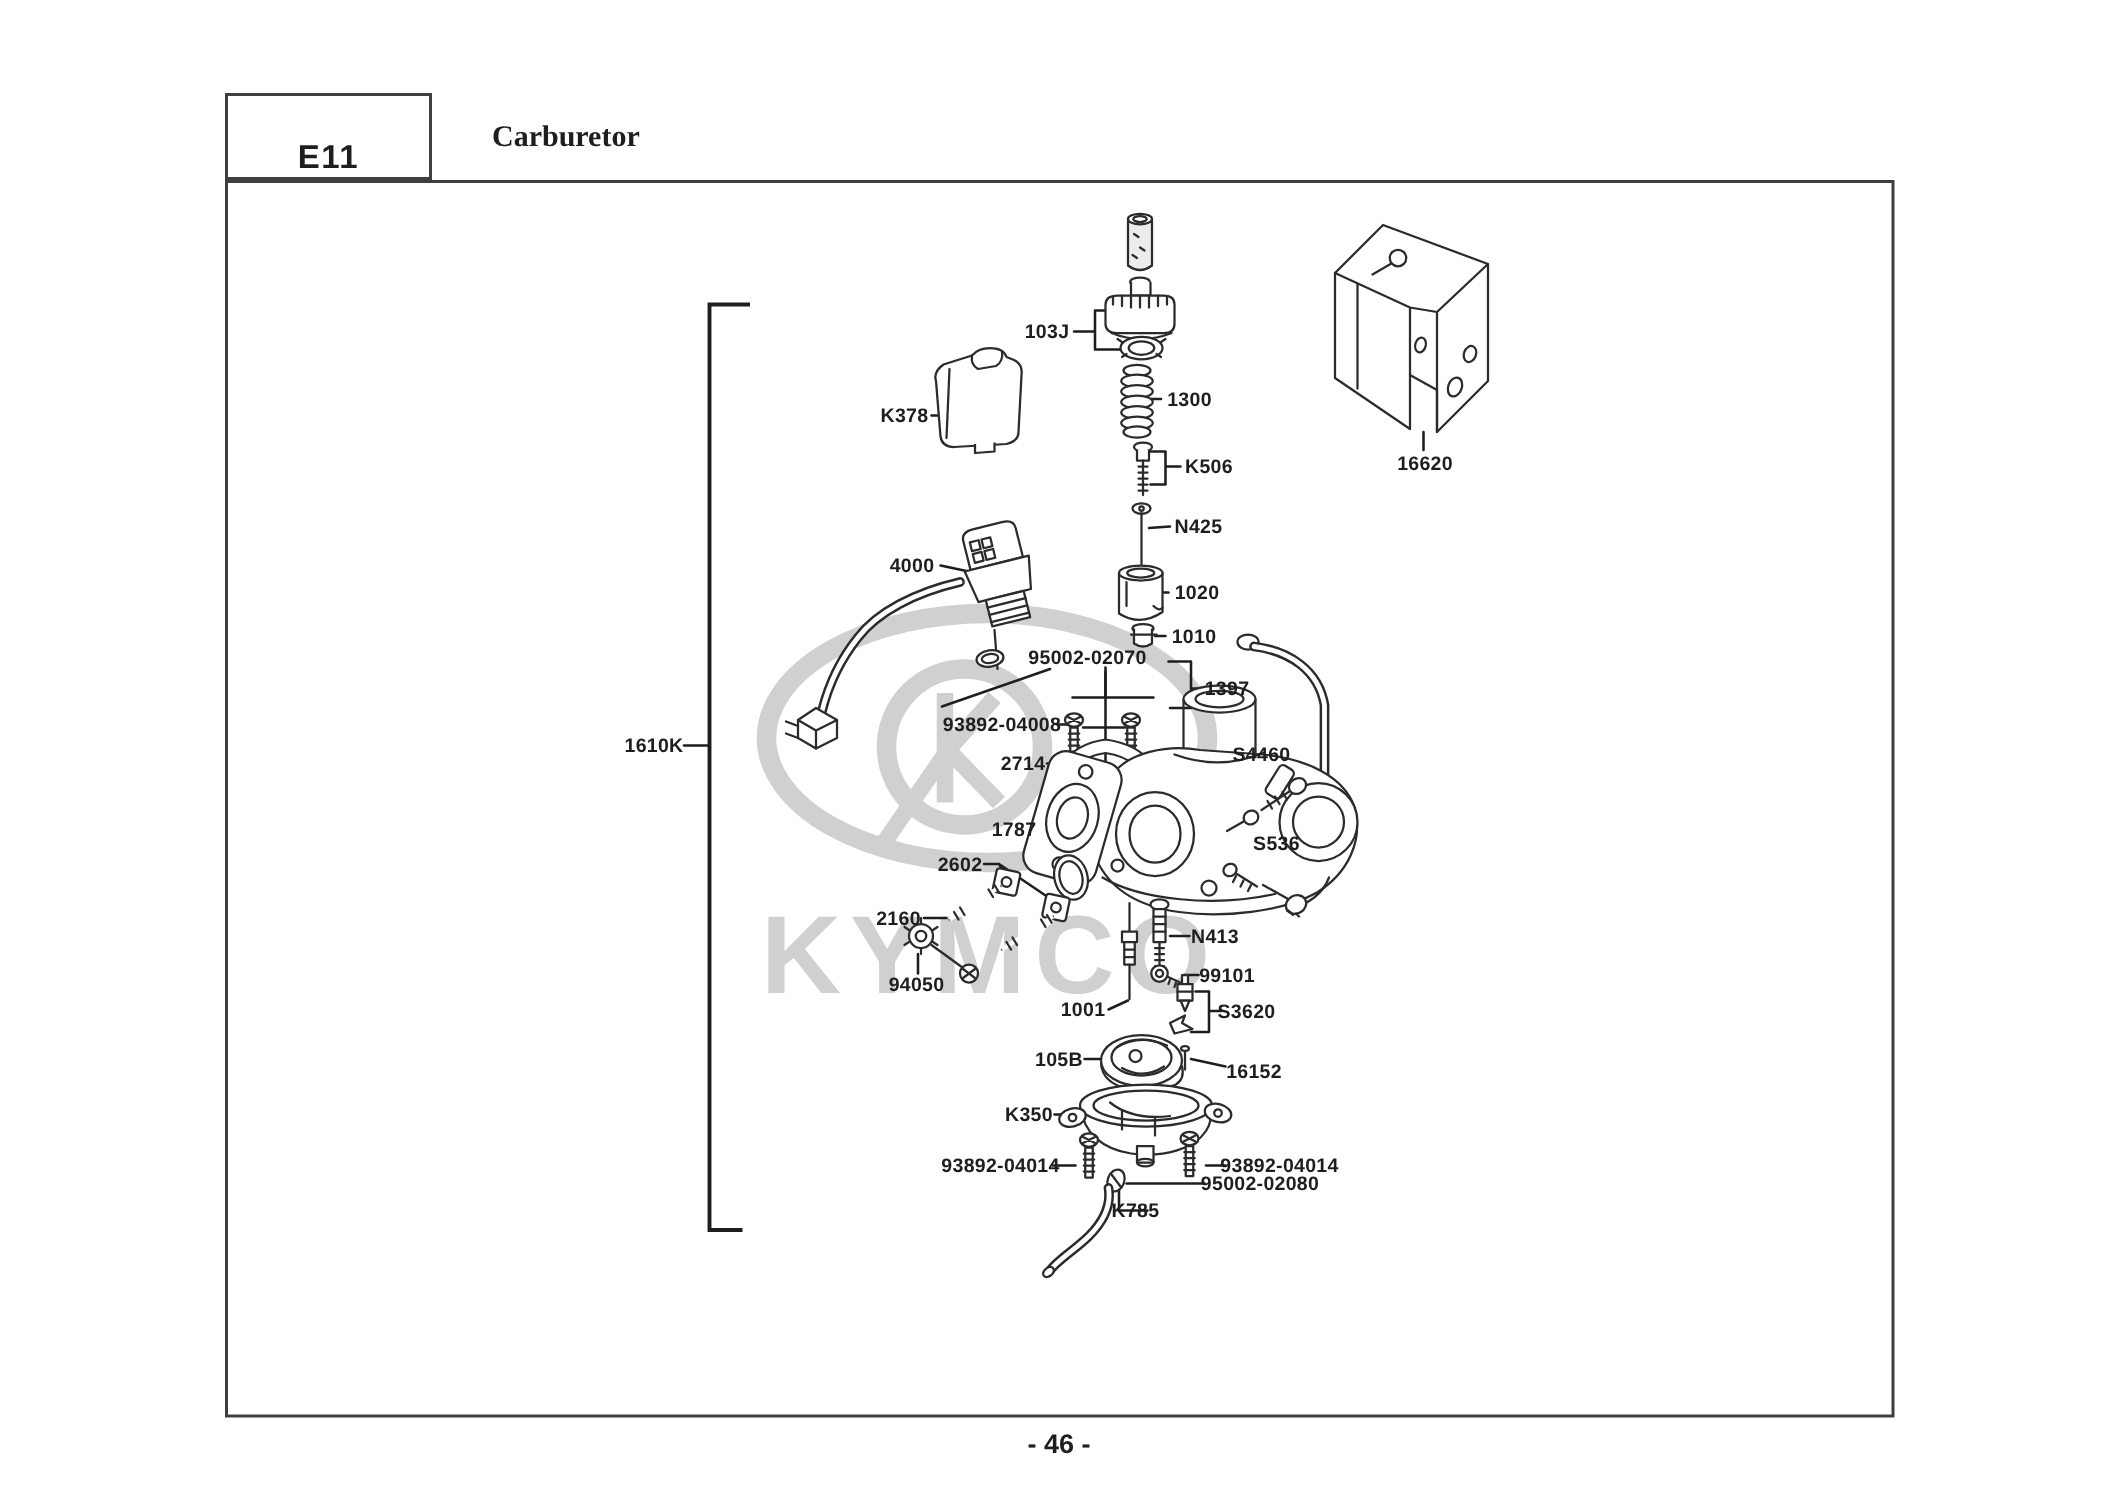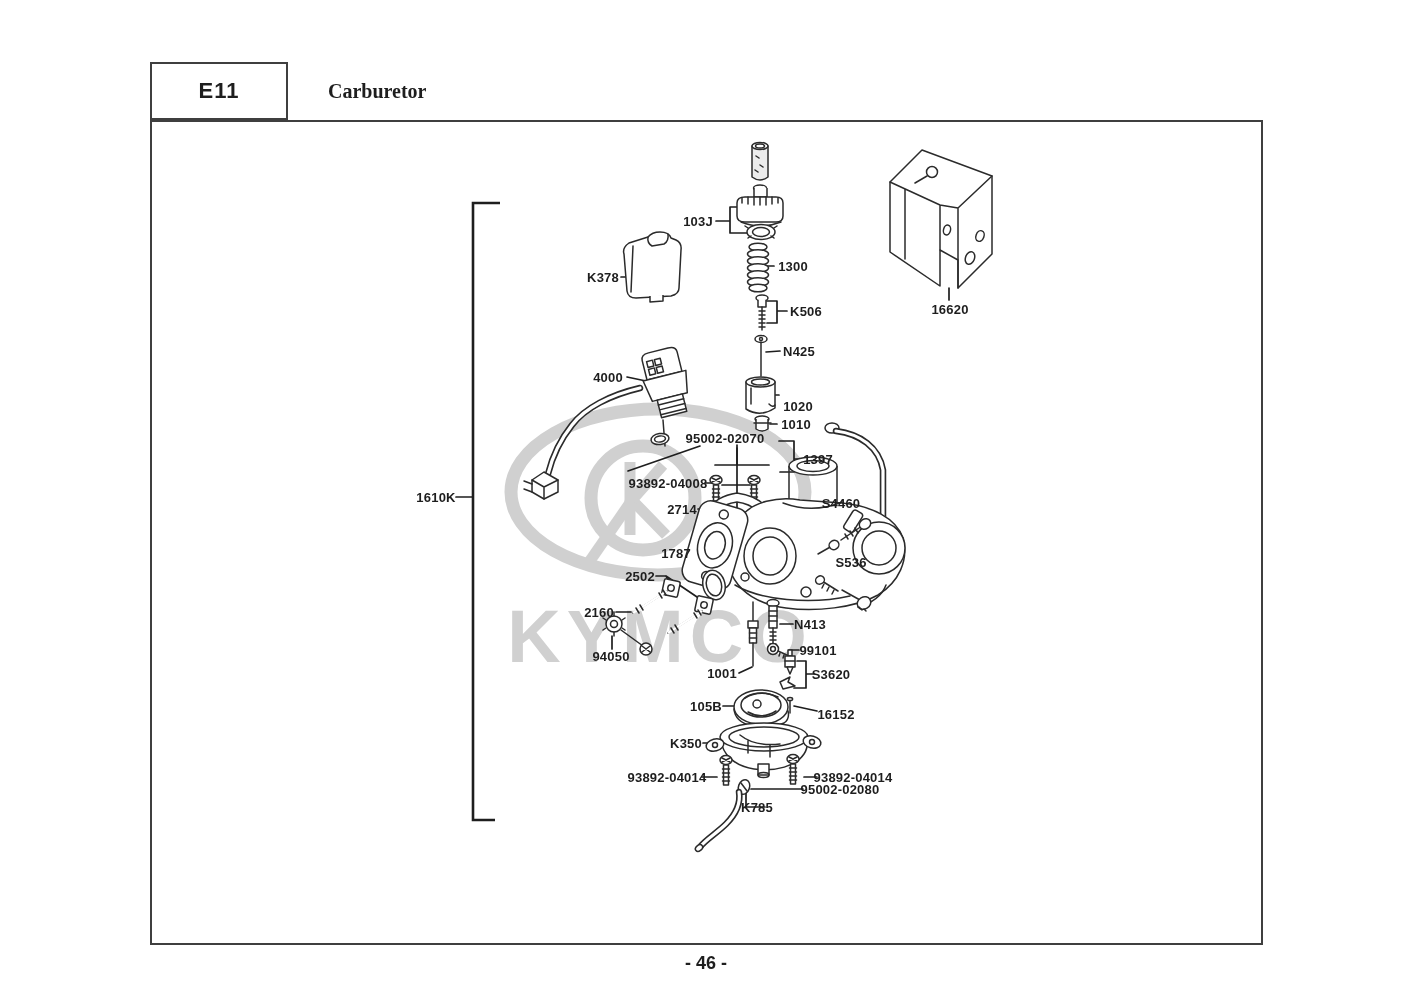--- a/index.html
+++ b/index.html
@@ -1,20 +1,20 @@
 <!DOCTYPE html>
 <html><head>
 <meta charset="utf-8">
 <style>
   html,body{margin:0;padding:0;background:#fff;}
   .page{position:relative;width:1415px;height:1000px;background:#fff;overflow:hidden;
         font-family:"Liberation Sans",sans-serif;color:#1e1e1e;}
   
   .code-box{position:absolute;left:150px;top:62px;width:138px;height:58px;
-            border:2px solid #3f3f3f;box-sizing:border-box;display:flex;align-items:center;justify-content:center;}
+            border:2px solid #3f3f3f;box-sizing:border-box;display:flex;align-items:flex-end;justify-content:center;}
   .code-box span{font-size:22px;font-weight:bold;letter-spacing:1px;}
   .main-frame{position:absolute;left:150px;top:120px;width:1113px;height:825px;
               border:2px solid #3f3f3f;box-sizing:border-box;}
   .doc-title{position:absolute;left:328px;top:80px;font-size:20px;font-weight:bold;font-family:Liberation Serif, serif;}
   .page-num{position:absolute;left:706px;top:963px;transform:translate(-50%,-50%);
             font-size:18px;font-weight:bold;}
   
   .plabel{position:absolute;transform:translate(-50%,-50%);font-size:13px;font-weight:bold;
           white-space:nowrap;letter-spacing:0.2px;}
   svg{position:absolute;left:0;top:0;}
@@ -370,30 +370,30 @@
       <ellipse class="artw" cx="699" cy="848" rx="4" ry="2.8" transform="rotate(-40 699 848)"></ellipse>
     </g>
   </svg>
 
   <div class="plabel" style="left:698px;top:221px">103J</div>
   <div class="plabel" style="left:603px;top:277px">K378</div>
   <div class="plabel" style="left:793px;top:266px">1300</div>
   <div class="plabel" style="left:806px;top:311px">K506</div>
   <div class="plabel" style="left:799px;top:351px">N425</div>
   <div class="plabel" style="left:608px;top:377px">4000</div>
-  <div class="plabel" style="left:798px;top:406px">1020</div>
+  <div class="plabel" style="left:798px;top:395px">1020</div>
   <div class="plabel" style="left:796px;top:424px">1010</div>
   <div class="plabel" style="left:725px;top:438px">95002-02070</div>
   <div class="plabel" style="left:818px;top:459px">1397</div>
   <div class="plabel" style="left:668px;top:483px">93892-04008</div>
   <div class="plabel" style="left:682px;top:509px">2714</div>
   <div class="plabel" style="left:841px;top:503px">S4460</div>
   <div class="plabel" style="left:676px;top:553px">1787</div>
   <div class="plabel" style="left:851px;top:562px">S536</div>
-  <div class="plabel" style="left:640px;top:576px">2502</div>
+  <div class="plabel" style="left:640px;top:576px">2602</div>
   <div class="plabel" style="left:599px;top:612px">2160</div>
   <div class="plabel" style="left:810px;top:624px">N413</div>
   <div class="plabel" style="left:818px;top:650px">99101</div>
   <div class="plabel" style="left:611px;top:656px">94050</div>
   <div class="plabel" style="left:722px;top:673px">1001</div>
   <div class="plabel" style="left:831px;top:674px">S3620</div>
   <div class="plabel" style="left:706px;top:706px">105B</div>
   <div class="plabel" style="left:836px;top:714px">16152</div>
   <div class="plabel" style="left:686px;top:743px">K350</div>
   <div class="plabel" style="left:667px;top:777px">93892-04014</div>

